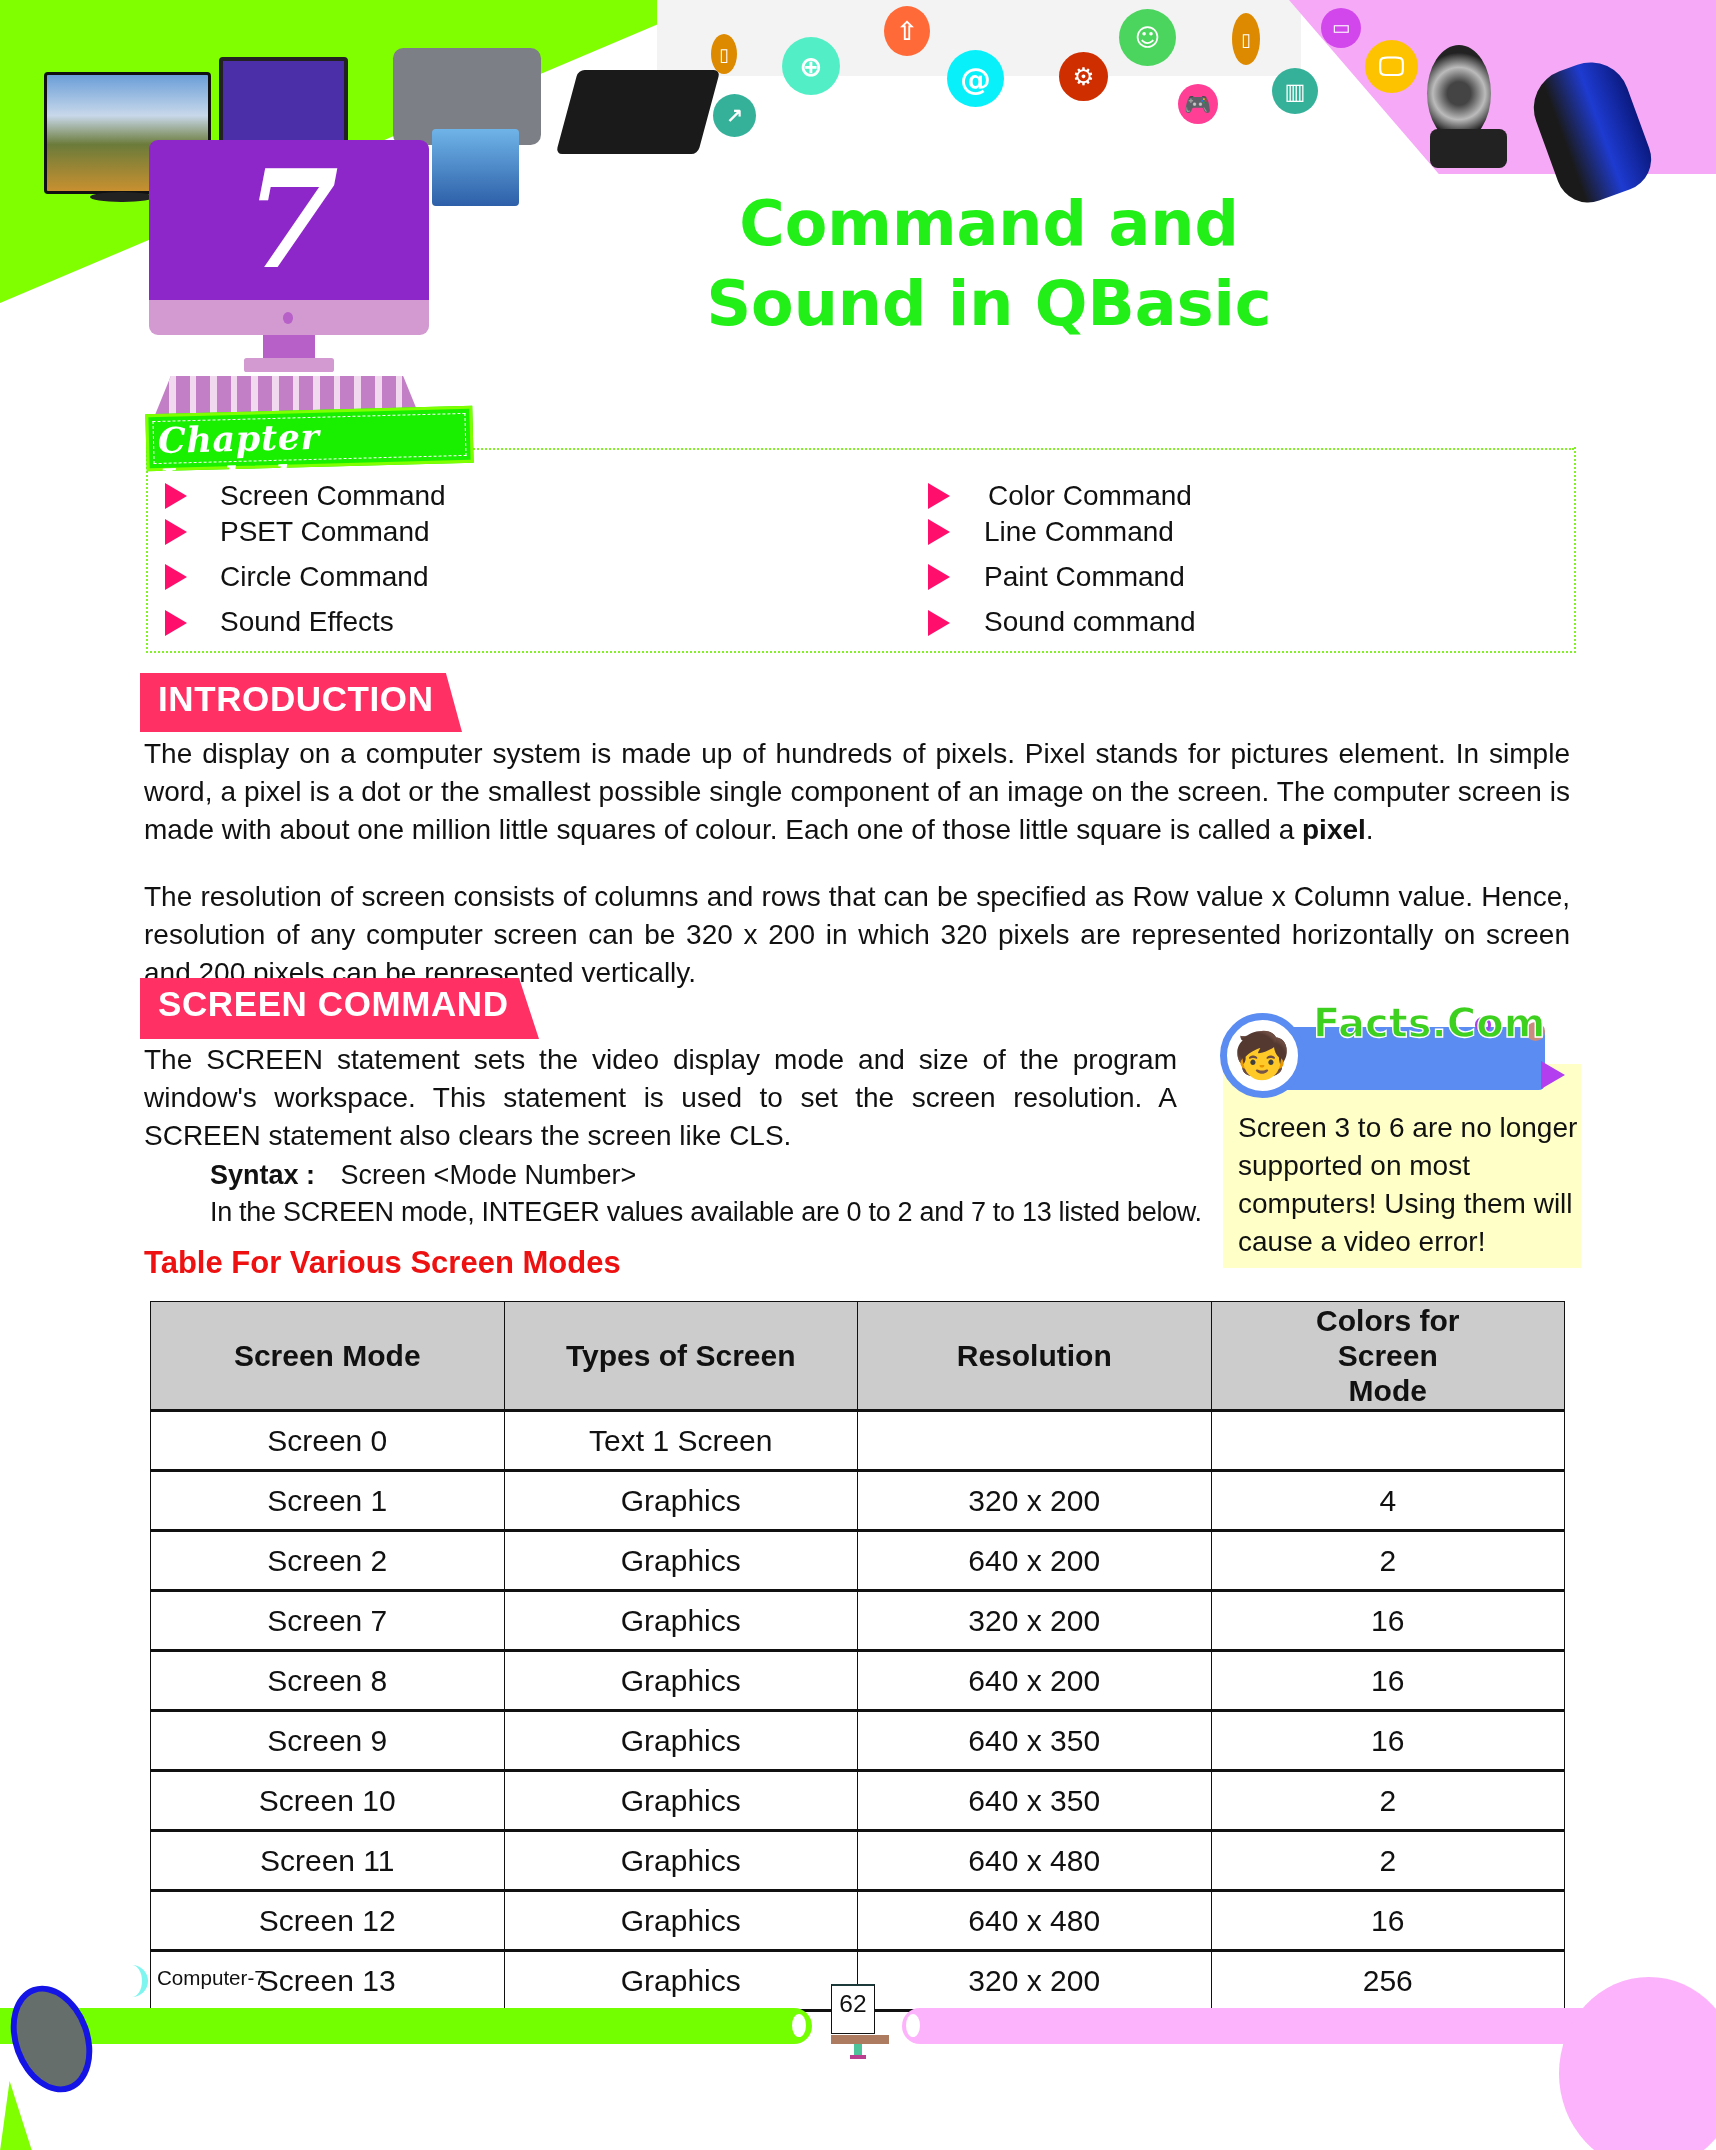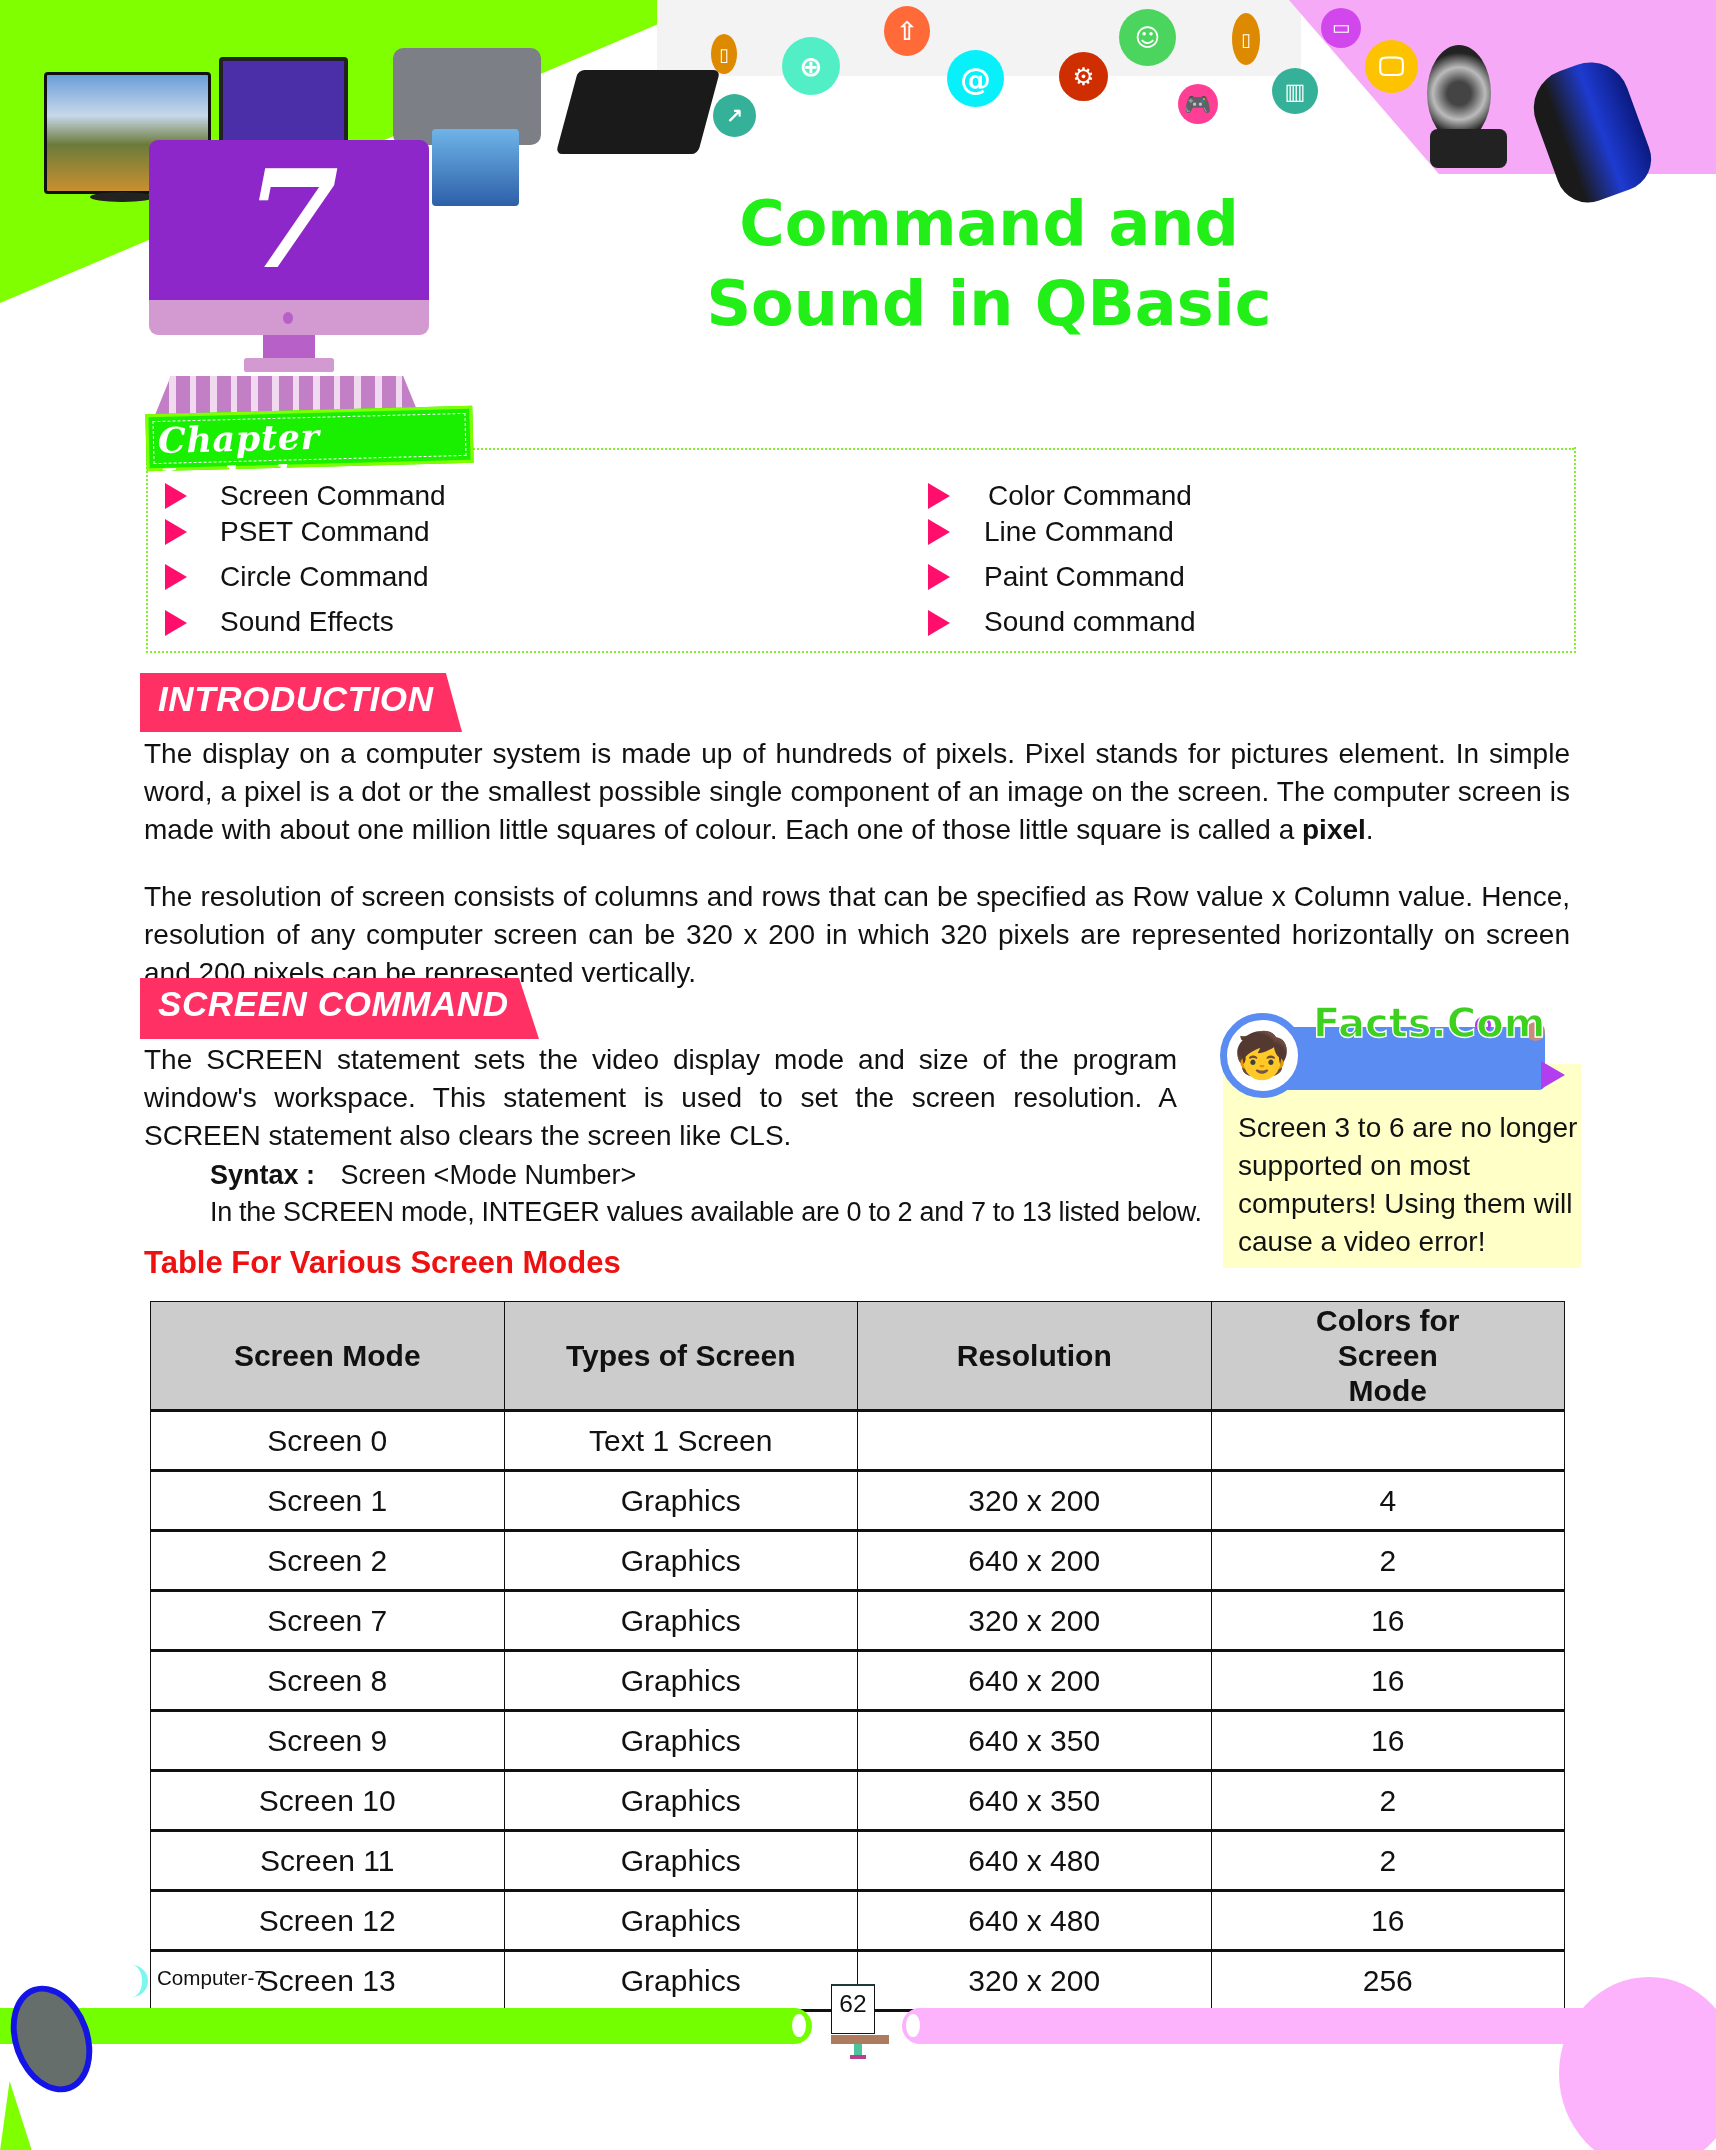--- a/index.html
+++ b/index.html
@@ -55,21 +55,21 @@
               transform:rotate(-1.5deg); box-sizing:border-box; }
   .ci-badge-inner { position:absolute; inset:3.9px; border:1.9px dashed #fff; }
   .ci-label { position:absolute; left:9px; top:2.6px; font-family:"DejaVu Serif", serif; font-style:italic;
               font-weight:bold; color:#fff; font-size:35px; letter-spacing:0.6px; }
   .ci-item { position:absolute; font-size:28px; color:#111; }
   .tri { position:absolute; width:0; height:0; border-top:13px solid transparent; border-bottom:13px solid transparent;
          border-left:22px solid #ff0f6b; }
 
   
   .sec { position:absolute; background:#ff3064; color:#fff; font-weight:bold; font-size:35px;
-         padding:0 0 16px 18px; box-sizing:border-box; clip-path:polygon(0 0, 95% 0, 100% 100%, 0 100%);font-style:italic; }
+         padding:0 0 16px 18px; box-sizing:border-box; clip-path:polygon(0 0, 95% 0, 100% 100%, 0 100%); }
   .sec span { position:absolute; top:6.4px; left:18px; letter-spacing:0.6px; }
 
   .para { position:absolute; left:144px; width:1426px; font-size:28px; line-height:38px; color:#111; text-align:justify; }
   .para b { font-weight:bold; }
 
   
   .facts-bg { left:1223px; top:1064px; width:358px; height:204px; background:#ffffc8; }
   .facts-bar { left:1263px; top:1027px; width:282px; height:63px; background:#5b8cf2; border-radius:0 6.4px 6.4px 0; }
   .facts-circle { left:1220px; top:1013px; width:85px; height:85px; border-radius:50%; background:#fff;
                   border:7.7px solid #5b8cf2; box-sizing:border-box; display:flex; align-items:center; justify-content:center; font-size:45px; }

